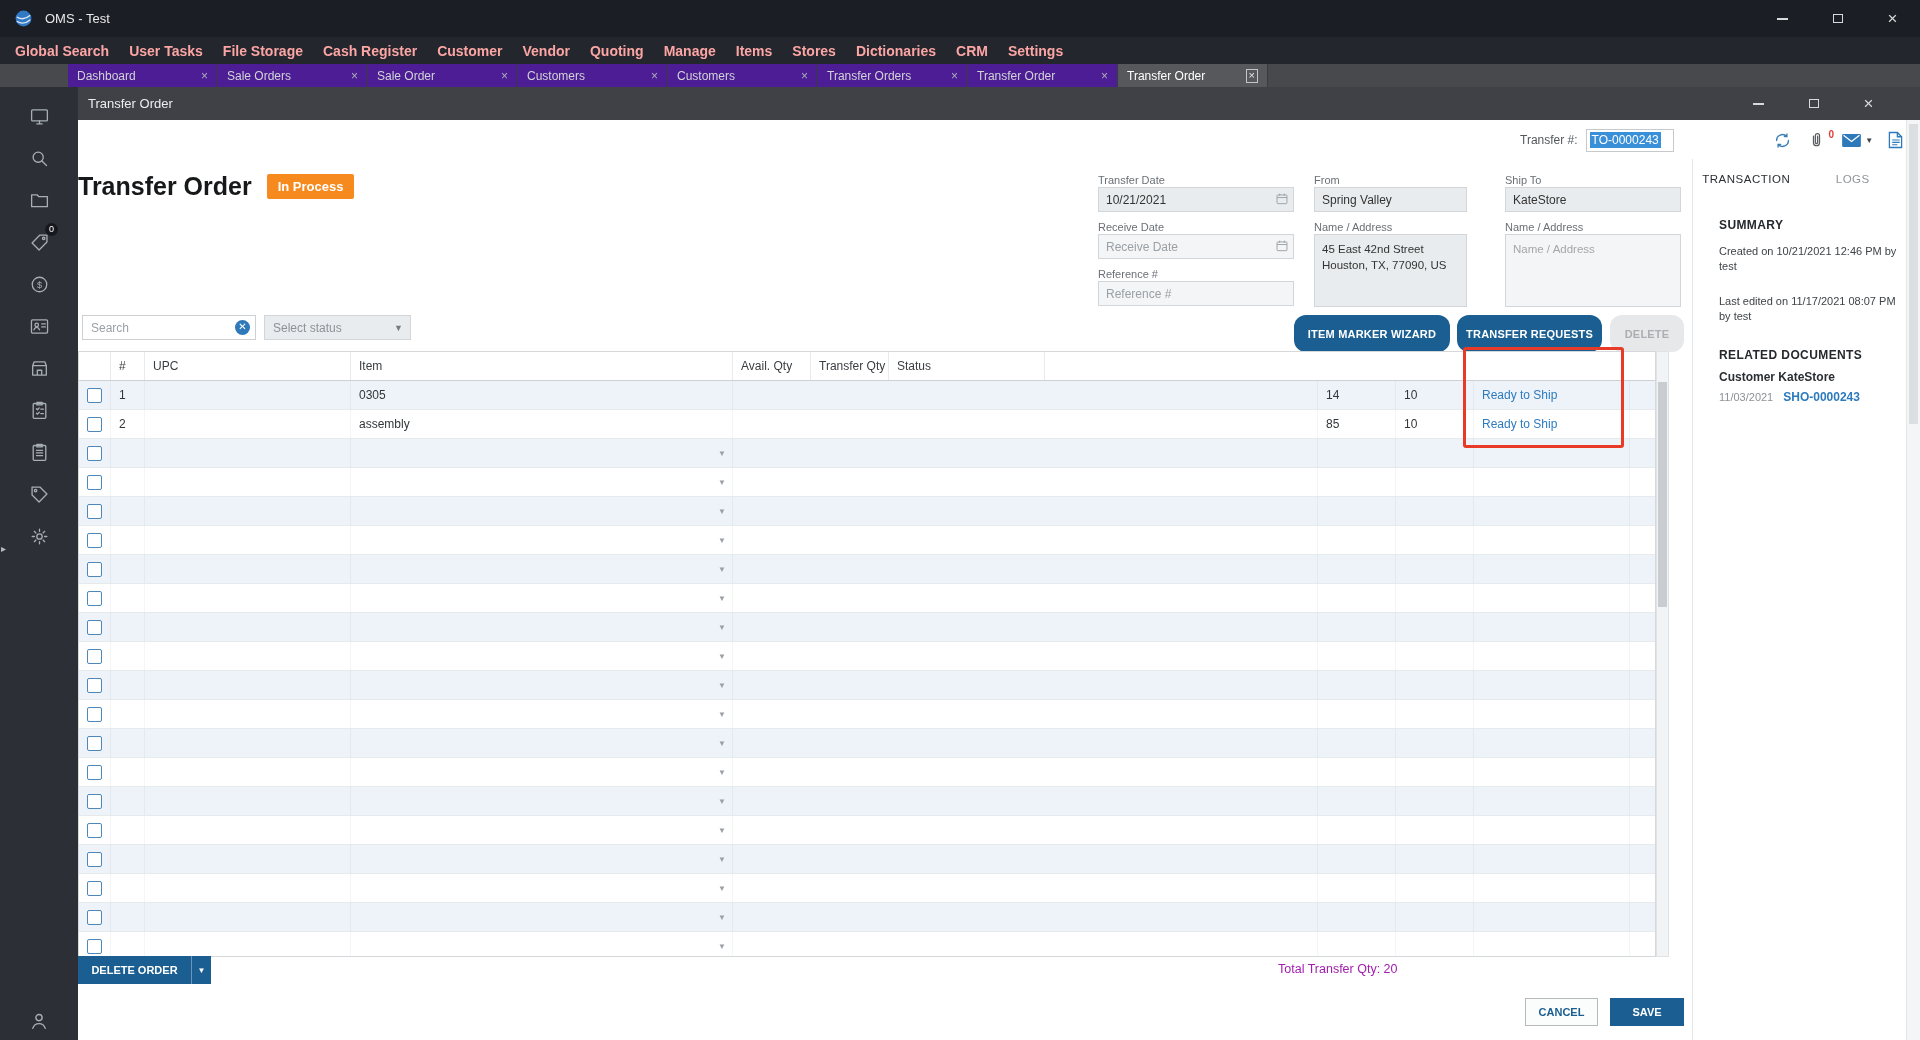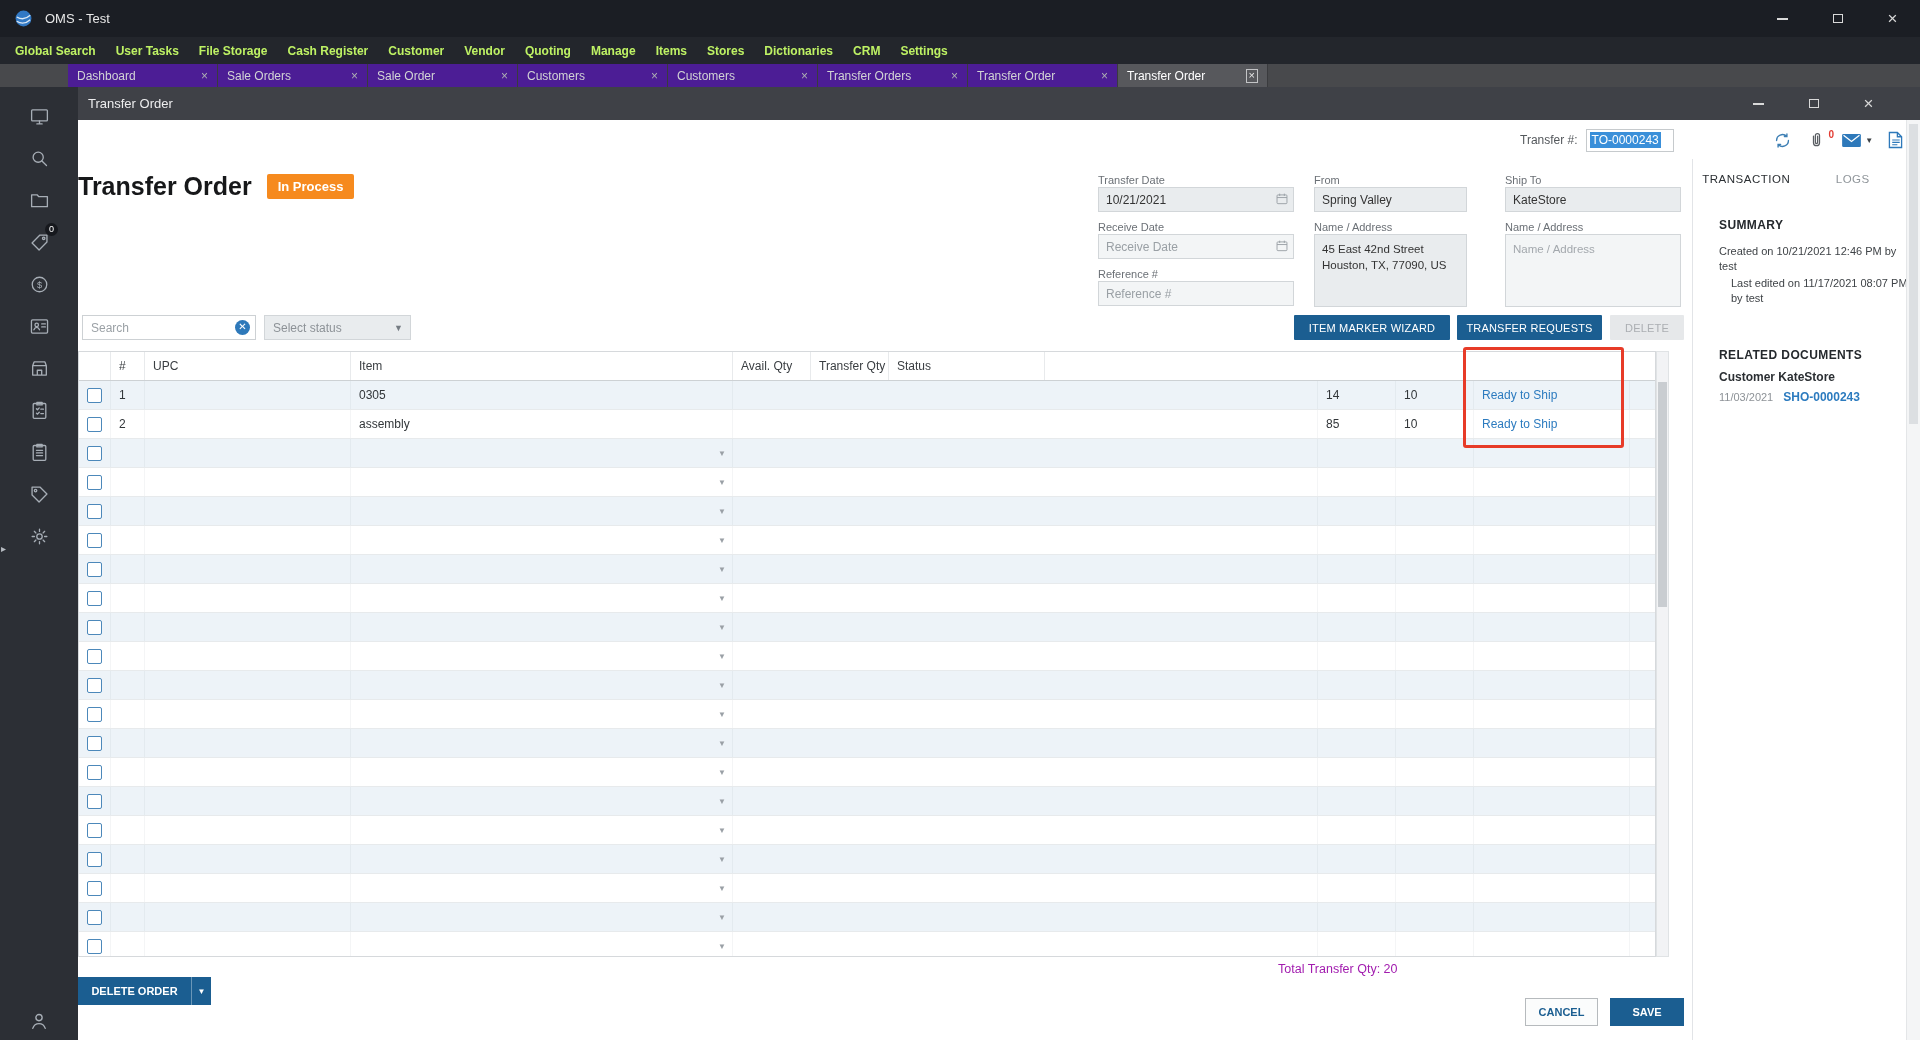--- a/index.html
+++ b/index.html
@@ -11,21 +11,21 @@
   .titlebar { position:absolute; left:0; top:0; width:1920px; height:37px; background:#1b1e24; display:flex; align-items:center; }
   .app-logo { margin-left:14px; width:19px; height:19px; display:flex; }
   .app-title { margin-left:12px; font-size:13px; color:#e8e8e8; }
   .win-controls { margin-left:auto; display:flex; height:100%; }
   .win-btn { width:55px; height:100%; display:flex; align-items:center; justify-content:center; color:#d9d9d9; }
   .g-min { width:11px; height:2px; background:currentColor; display:block; }
   .g-max { width:10px; height:9px; border:1.3px solid currentColor; display:block; }
   .g-close { font-size:17px; line-height:1; }
 
   .menubar { position:absolute; left:0; top:37px; width:1920px; height:27px; background:#23262c; display:flex; align-items:center; padding-left:5px; }
-  .menu-item { height:100%; display:flex; align-items:center; padding:0 10px; color:#bef264; font-size:12px; font-weight:700; }
+  .menu-item { height:100%; display:flex; align-items:center; padding:0 10px; color:#fca5a5; font-size:14px; font-weight:700; }
 
   .tabbar { position:absolute; left:0; top:64px; width:1920px; height:23px; background:#48494c; display:flex; padding-left:68px; }
   .tab { width:150px; height:23px; display:flex; align-items:center; padding:0 9px; background:#4c1d95; border-right:1px solid #3a3b3e; color:#d2d3d5; font-size:12px; }
   .tab-label { flex:1; white-space:nowrap; overflow:hidden; }
   .tab-close { font-size:12px; color:#aeb0b3; margin-left:6px; line-height:1; }
   .tab.active { background:#57585c; color:#ffffff; }
   .tab.active .tab-close { border:1px solid #c3c4c6; padding:0 2px 1px 2px; font-size:11px; color:#e8e8e8; }
 
   
   .sidebar { position:absolute; left:0; top:87px; width:78px; bottom:0; background:#2c2f35; padding-top:8px; }
@@ -75,21 +75,21 @@
   .faddr { position:absolute; left:0; right:0; top:60px; height:73px; border:1px solid #d2d6d9; background:#e9ecee; font-size:11.5px; color:#333; padding:6px 7px; line-height:1.4; }
   .faddr.empty { background:#f3f5f6; color:#a3a8ad; }
 
   
   .search-box { position:absolute; left:4px; top:155px; width:174px; height:25px; border:1px solid #cdd1d4; background:#fff; }
   .search-box input { width:100%; height:100%; border:none; outline:none; background:transparent; font-size:12px; color:#333; padding:0 26px 0 8px; font-family:inherit; }
   .search-box input::placeholder { color:#9ba1a6; opacity:1; }
   .search-clear { position:absolute; right:5px; top:4px; width:15px; height:15px; border-radius:50%; background:#2e79ba; color:#fff; font-size:10px; line-height:14px; text-align:center; }
   .status-select { position:absolute; left:186px; top:155px; width:147px; height:25px; background:#e9ecee; border:1px solid #d2d6d9; font-size:12px; color:#8d9297; display:flex; align-items:center; padding:0 20px 0 8px; }
   .status-select .caret { position:absolute; right:7px; font-size:9px; color:#757c83; }
-  .btn { position:absolute; top:155px; height:25px; font-size:11px; font-weight:400; display:flex; align-items:center; justify-content:center; border-radius:1px; letter-spacing:0.2px; }
+  .btn { position:absolute; top:155px; height:37px; font-size:11px; font-weight:700; display:flex; align-items:center; justify-content:center; border-radius:12px; letter-spacing:0.2px; }
   .btn-primary { background:#1b5e91; color:#fff; }
   .btn-imw { left:1216px; width:156px; }
   .btn-tr { left:1379px; width:145px; }
   .btn-delete { left:1532px; width:74px; background:#e6e8ea; color:#abaeb2; }
 
   
   .grid-wrap { position:absolute; left:0; top:191px; width:1578px; border:1px solid #d6d9dc; }
   .thead { height:29px; display:flex; border-bottom:1px solid #cdd1d4; background:#fff; }
   .th { font-size:12px; color:#3a3e42; display:flex; align-items:center; padding-left:8px; border-right:1px solid #e8eaec; }
   .tbody { height:575px; overflow:hidden; }
@@ -104,35 +104,35 @@
   .item-caret { margin-left:auto; margin-right:6px; color:#9aa0a6; font-size:8px; }
 
   .vscroll { position:absolute; left:1578px; top:191px; width:13px; height:606px; background:#f2f3f5; border:1px solid #e0e3e5; }
   .vthumb { position:absolute; left:1px; top:30px; width:9px; height:225px; background:#c9cdd1; }
 
   .annotation-box { position:absolute; left:1385px; top:187px; width:161px; height:101px; border:3px solid #e73b28; border-radius:3px; z-index:6; pointer-events:none; }
 
   .total-line { position:absolute; top:802px; left:1200px; width:406px; text-align:left; font-size:12.5px; font-weight:400; color:#a21caf; }
 
   
-  .delete-order { position:absolute; left:0; top:817px; height:28px; display:flex; }
+  .delete-order { position:absolute; left:0; top:796px; height:28px; display:flex; }
   .do-main { width:113px; background:#1b5e91; color:#fff; font-size:11px; font-weight:700; display:flex; align-items:center; justify-content:center; }
   .do-caret { width:20px; background:#1b5e91; border-left:1px solid rgba(255,255,255,0.35); color:#fff; display:flex; align-items:center; justify-content:center; font-size:8px; }
   .btn-cancel { position:absolute; left:1447px; top:838px; width:73px; height:28px; background:#fbfcfc; border:1px solid #b6babd; color:#1b5e91; font-size:11px; font-weight:700; display:flex; align-items:center; justify-content:center; }
   .btn-save { position:absolute; left:1532px; top:838px; width:74px; height:28px; background:#1b5e91; color:#fff; font-size:11px; font-weight:700; display:flex; align-items:center; justify-content:center; }
 
   
   .side-panel { position:absolute; left:1693px; top:160px; width:213px; height:880px; background:#fff; }
   .sp-tabs { display:flex; height:38px; }
   .sp-tab { flex:1; display:flex; align-items:center; justify-content:center; font-size:11.5px; color:#8f959a; letter-spacing:0.5px; }
   .sp-tab.active { color:#2b2f33; }
   .sp-heading { position:absolute; left:26px; font-size:12px; font-weight:700; color:#25292d; letter-spacing:0.4px; }
   .sp-h1 { top:58px; } .sp-h2 { top:188px; }
   .sp-text { position:absolute; left:26px; width:178px; font-size:11px; color:#3f4347; line-height:1.35; }
-  .sp-created { top:84px; } .sp-edited { top:116px;margin-left:12px; }
+  .sp-created { top:84px; } .sp-edited { top:134px; }
   .sp-customer { position:absolute; left:26px; top:210px; font-size:12px; font-weight:700; color:#2b2f33; }
   .sp-docrow { position:absolute; left:26px; top:230px; display:flex; gap:10px; align-items:baseline; }
   .sp-date { font-size:11px; color:#8d9297; }
   .sp-doclink { font-size:12px; color:#2c7bbf; font-weight:700; }
 
   .right-scrollbar { position:absolute; right:0; top:120px; width:14px; bottom:0; background:#f4f5f6; border-left:1px solid #e4e6e8; }
   .right-scrollbar .thumb { position:absolute; left:2px; top:4px; width:9px; height:300px; background:#dcdfe2; }
 </style>
 </head>
 <body>

